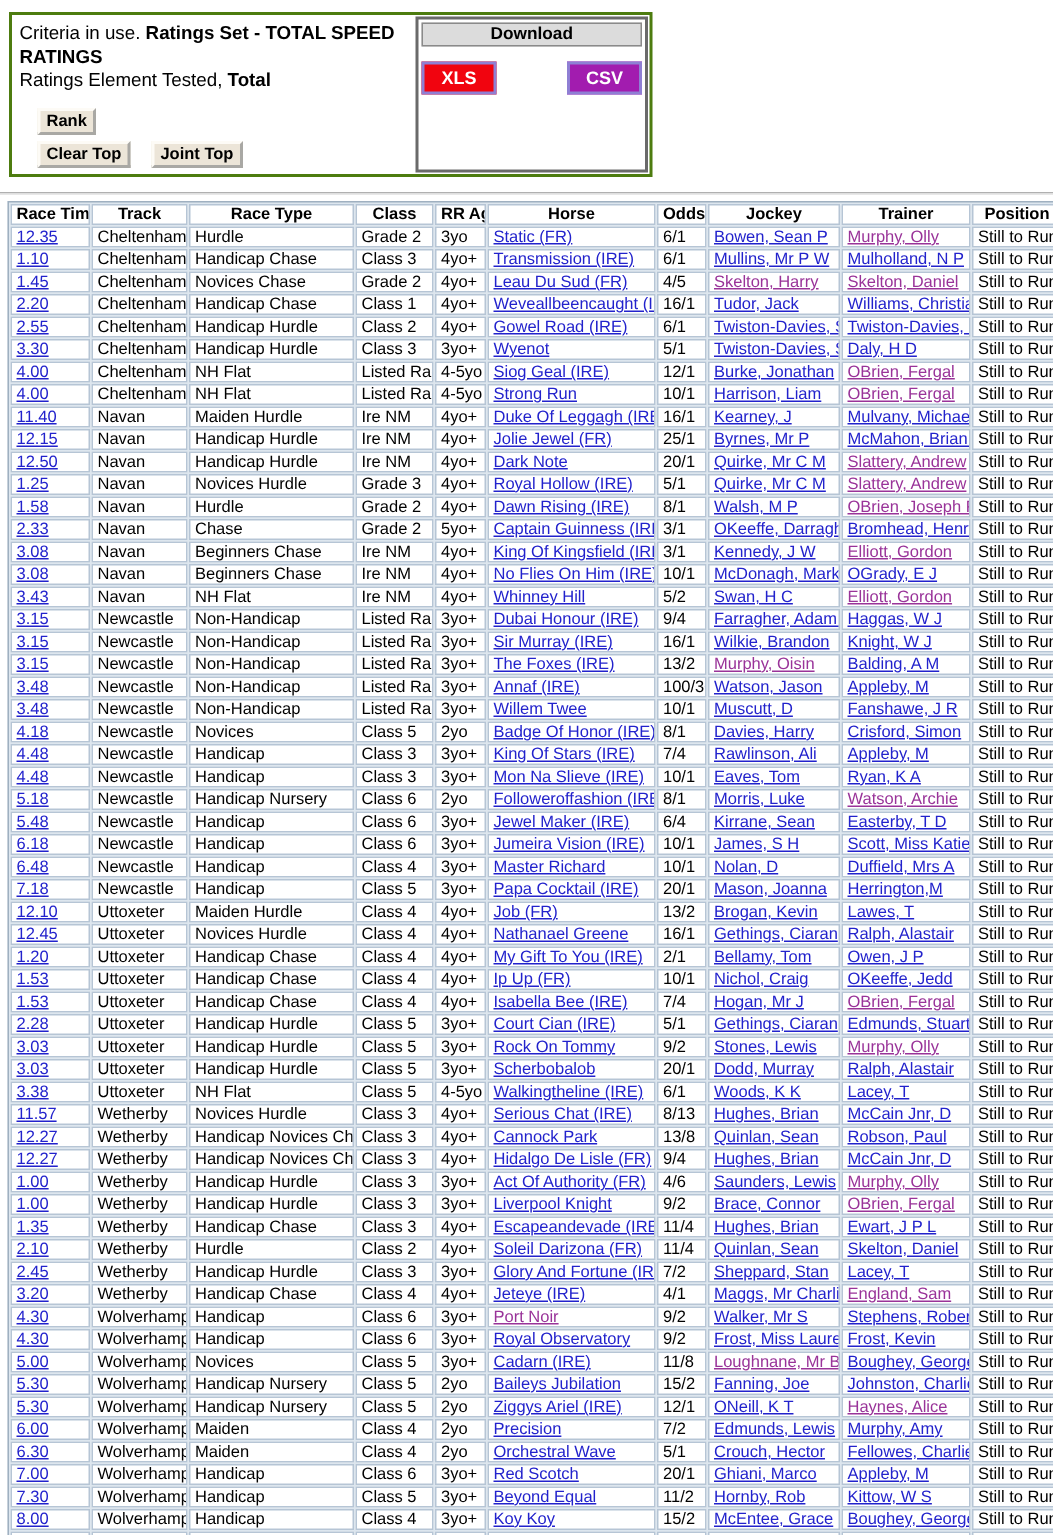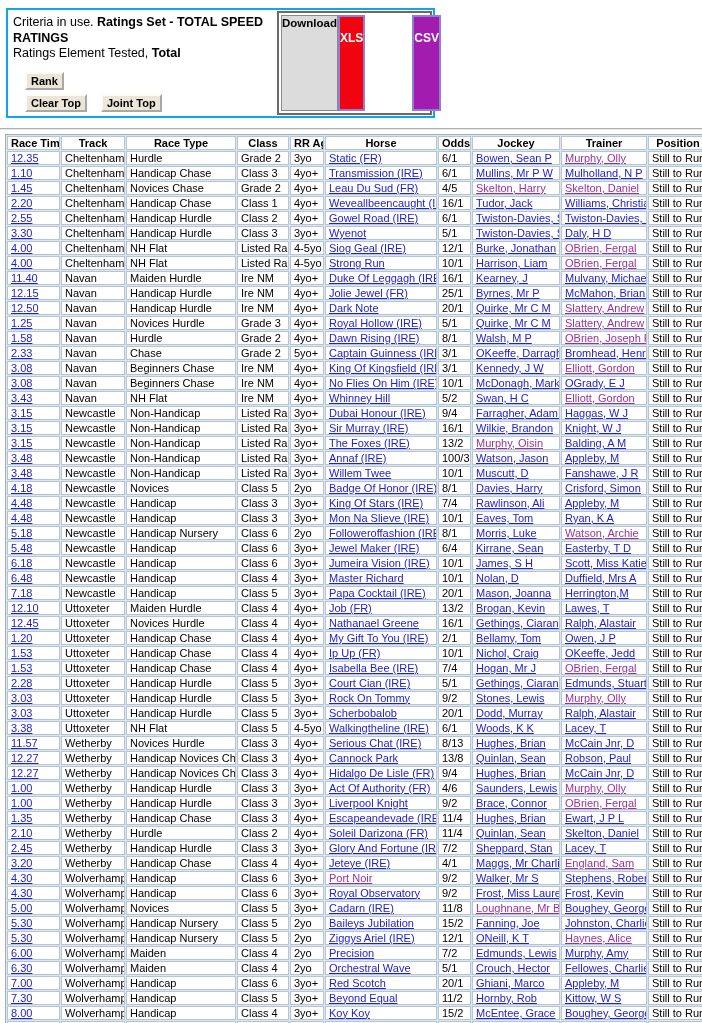--- a/index.html
+++ b/index.html
@@ -1,28 +1,28 @@
 <!DOCTYPE html>
 <html><head>
 <meta charset="utf-8">
 <style>
   html,body{margin:0;padding:0;background:#fff;}
   body{width:702px;font-family:"Liberation Sans",sans-serif;color:#000;}
 
-  .top-box{margin:8px 0 0 6px;width:429px;border:2px solid #0ea5e9;display:flex;box-sizing:border-box;background:#fff;}
+  .top-box{margin:8px 0 0 6px;width:429px;border:2px solid #4d7c0f;display:flex;box-sizing:border-box;background:#fff;}
   .top-left{flex:1;padding:5px 2px 4px 5px;}
   .criteria-line{font-size:12.5px;line-height:1.25;}
   .btn{display:inline-block;background:#ece5d8;border:2px outset #fdfbf6;font-size:11px;font-weight:bold;padding:1px 4px;cursor:pointer;color:#000;margin-left:12px;}
   .rank-row{margin-top:9px;}
   .cj-row{margin-top:4px;display:flex;gap:2px;text-align:center;}
 
-  .dl-box{width:155px;border:2px solid #6a6a6a;margin:1px;padding:2px;box-sizing:border-box;display:flex;flex-direction:row;gap:0;background:#fff;}
+  .dl-box{width:155px;border:2px solid #6a6a6a;margin:1px;padding:2px;box-sizing:border-box;display:flex;flex-direction:column;gap:10px;background:#fff;}
   .dl-title{background:#dcdcdc;border:1px solid #8a8a8a;font-size:11.5px;font-weight:bold;text-align:center;padding:1px 0;cursor:pointer;}
   .dl-btn-row{display:flex;gap:3px;}
-  .dl-btn{flex:1;border:2px solid #8f7fd4;color:#fff;font-size:12px;font-weight:bold;text-align:center;padding:14px 0;cursor:pointer;}
+  .dl-btn{flex:1;border:2px solid #8f7fd4;color:#fff;font-size:12px;font-weight:bold;text-align:center;padding:2px 0;cursor:pointer;}
 
   hr.divider{border:0;border-top:1px solid #b0b0b0;border-bottom:1px solid #e8e8e8;margin:10px 0 4px 0;}
 
   table.ratings{border-collapse:separate;border-spacing:1px;table-layout:fixed;width:692px;margin:0 0 0 5px;background:#dde6ee;border:1px solid #9fb0c0;}
   th,td{background:#fff;border:1px solid #b6c5d5;font-size:11px;line-height:12px;height:12px;padding:0 3px;white-space:nowrap;overflow:hidden;text-align:left;box-sizing:content-box;}
   th{font-weight:bold;text-align:center;}
   a.lnk{color:#2222cc;text-decoration:underline;cursor:pointer;}
   a.lnk.visited{color:#993399;}
 </style>
 </head>

